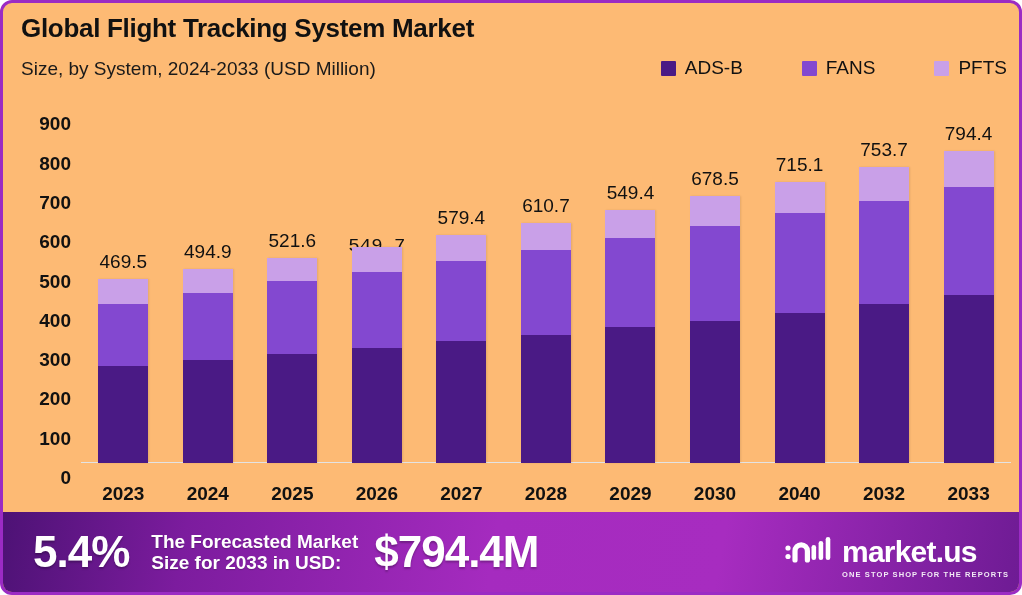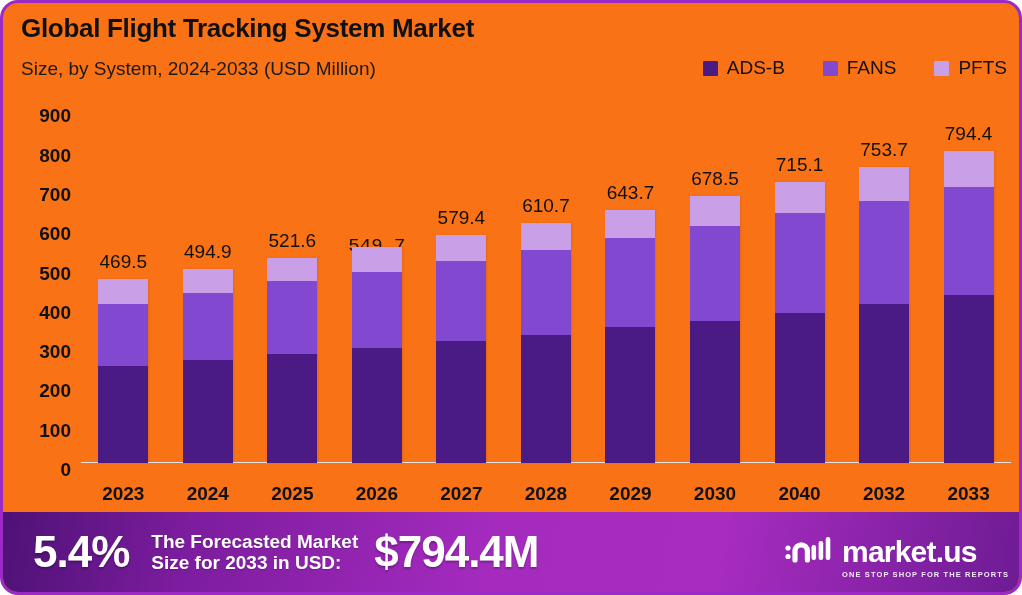--- a/index.html
+++ b/index.html
@@ -6,48 +6,48 @@
   html, body { margin: 0; padding: 0; }
   body {
     width: 1022px; height: 595px;
     font-family: "Liberation Sans", sans-serif;
     background: #ffffff;
     overflow: hidden;
   }
   #infographic {
     position: relative;
     width: 1022px; height: 595px;
-    background: #f97316;
+    background: #fdba74;
     border: 3px solid #9b2bc4;
-    border-radius: 18px;
+    border-radius: 12px;
     overflow: hidden;
   }
 
   
   .header { position: absolute; left: 0; top: 0; width: 1022px; height: 92px; }
   .title {
     position: absolute; left: 18px; top: 10px;
     font-size: 26px; font-weight: bold; color: #111111;
     letter-spacing: -0.3px; white-space: nowrap;
   }
   .subtitle {
     position: absolute; left: 18px; top: 55px;
     font-size: 19px; color: #1a1a1a; white-space: nowrap;
   }
   .legend {
     position: absolute; right: 18px; top: 54px;
     display: flex; align-items: center; gap: 38px;
   }
-  .legend-item { display: flex; align-items: center; gap: 9px; }
+  .legend-item { display: flex; align-items: center; gap: 9px; margin-left: 21px; }
   .legend-swatch { width: 15px; height: 15px; display: inline-block; border-radius: 1px; }
   .legend-label { font-size: 19px; color: #111111; white-space: nowrap; }
 
   
   .plot { position: absolute; left: 0; top: 92px; width: 1022px; height: 418px; }
-  .y-axis { position: absolute; left: 0; top: 8px; width: 78px; height: 418px; }
+  .y-axis { position: absolute; left: 0; top: 16px; width: 78px; height: 418px; }
   .y-tick {
     position: absolute; right: 10px;
     font-size: 19px; font-weight: bold; color: #111111;
     transform: translateY(-50%); white-space: nowrap;
   }
   .baseline {
     position: absolute; left: 78px; top: 367px; width: 930px; height: 1px;
     background: #e3e3e3;
   }
   .bars {
@@ -191,21 +191,21 @@
         </div>
         <div class="bar-group">
           <div class="bar-value" style="bottom: 246.005px;">610.7</div>
           <div class="bar-stack" style="height: 240.005px;">
             <div class="seg seg-pfts" style="height: 26.9991px; background: rgb(201, 160, 232);"></div>
             <div class="seg seg-fans" style="height: 85.4382px; background: rgb(131, 72, 208);"></div>
             <div class="seg seg-adsb" style="height: 127.568px; background: rgb(74, 26, 133);"></div>
           </div>
         </div>
         <div class="bar-group">
-          <div class="bar-value" style="bottom: 258.974px;">643.7</div>
+          <div class="bar-value" style="bottom: 258.974px;">549.4</div>
           <div class="bar-stack" style="height: 252.974px;">
             <div class="seg seg-pfts" style="height: 28.2174px; background: rgb(201, 160, 232);"></div>
             <div class="seg seg-fans" style="height: 88.818px; background: rgb(131, 72, 208);"></div>
             <div class="seg seg-adsb" style="height: 135.939px; background: rgb(74, 26, 133);"></div>
           </div>
         </div>
         <div class="bar-group">
           <div class="bar-value" style="bottom: 272.651px;">678.5</div>
           <div class="bar-stack" style="height: 266.651px;">
             <div class="seg seg-pfts" style="height: 30.0645px; background: rgb(201, 160, 232);"></div>

